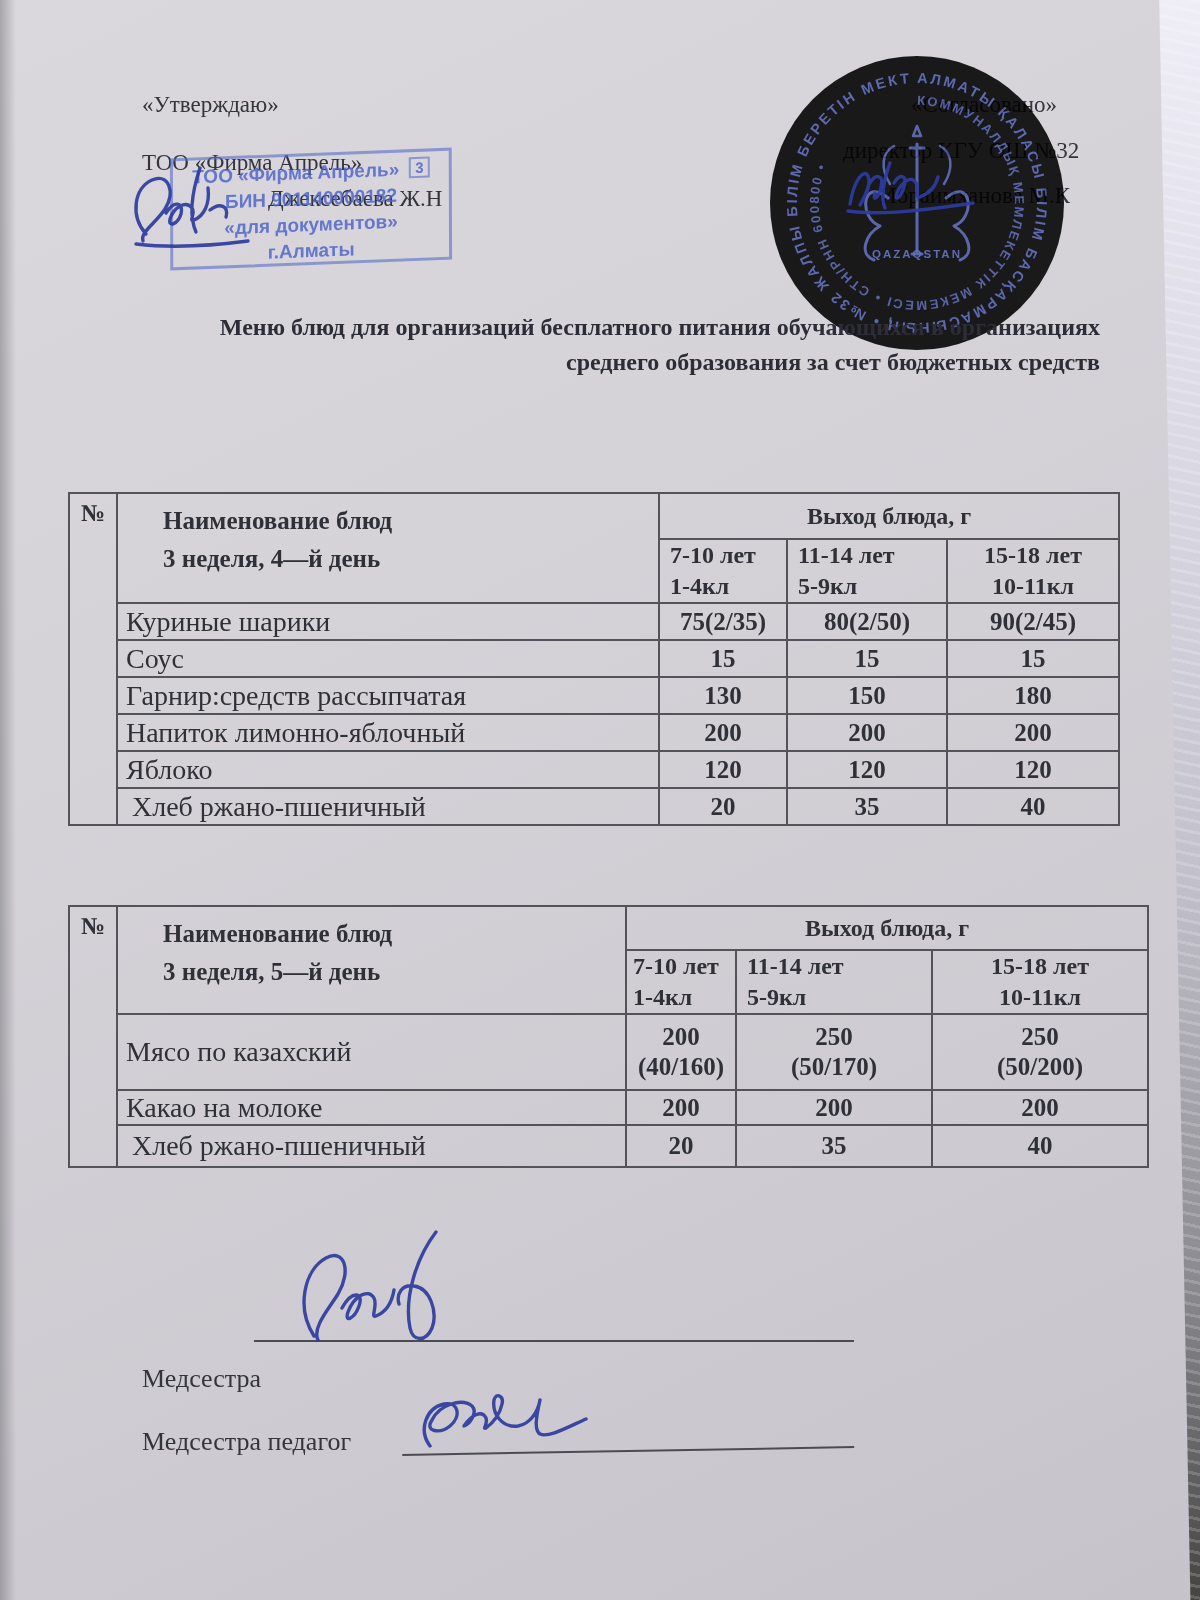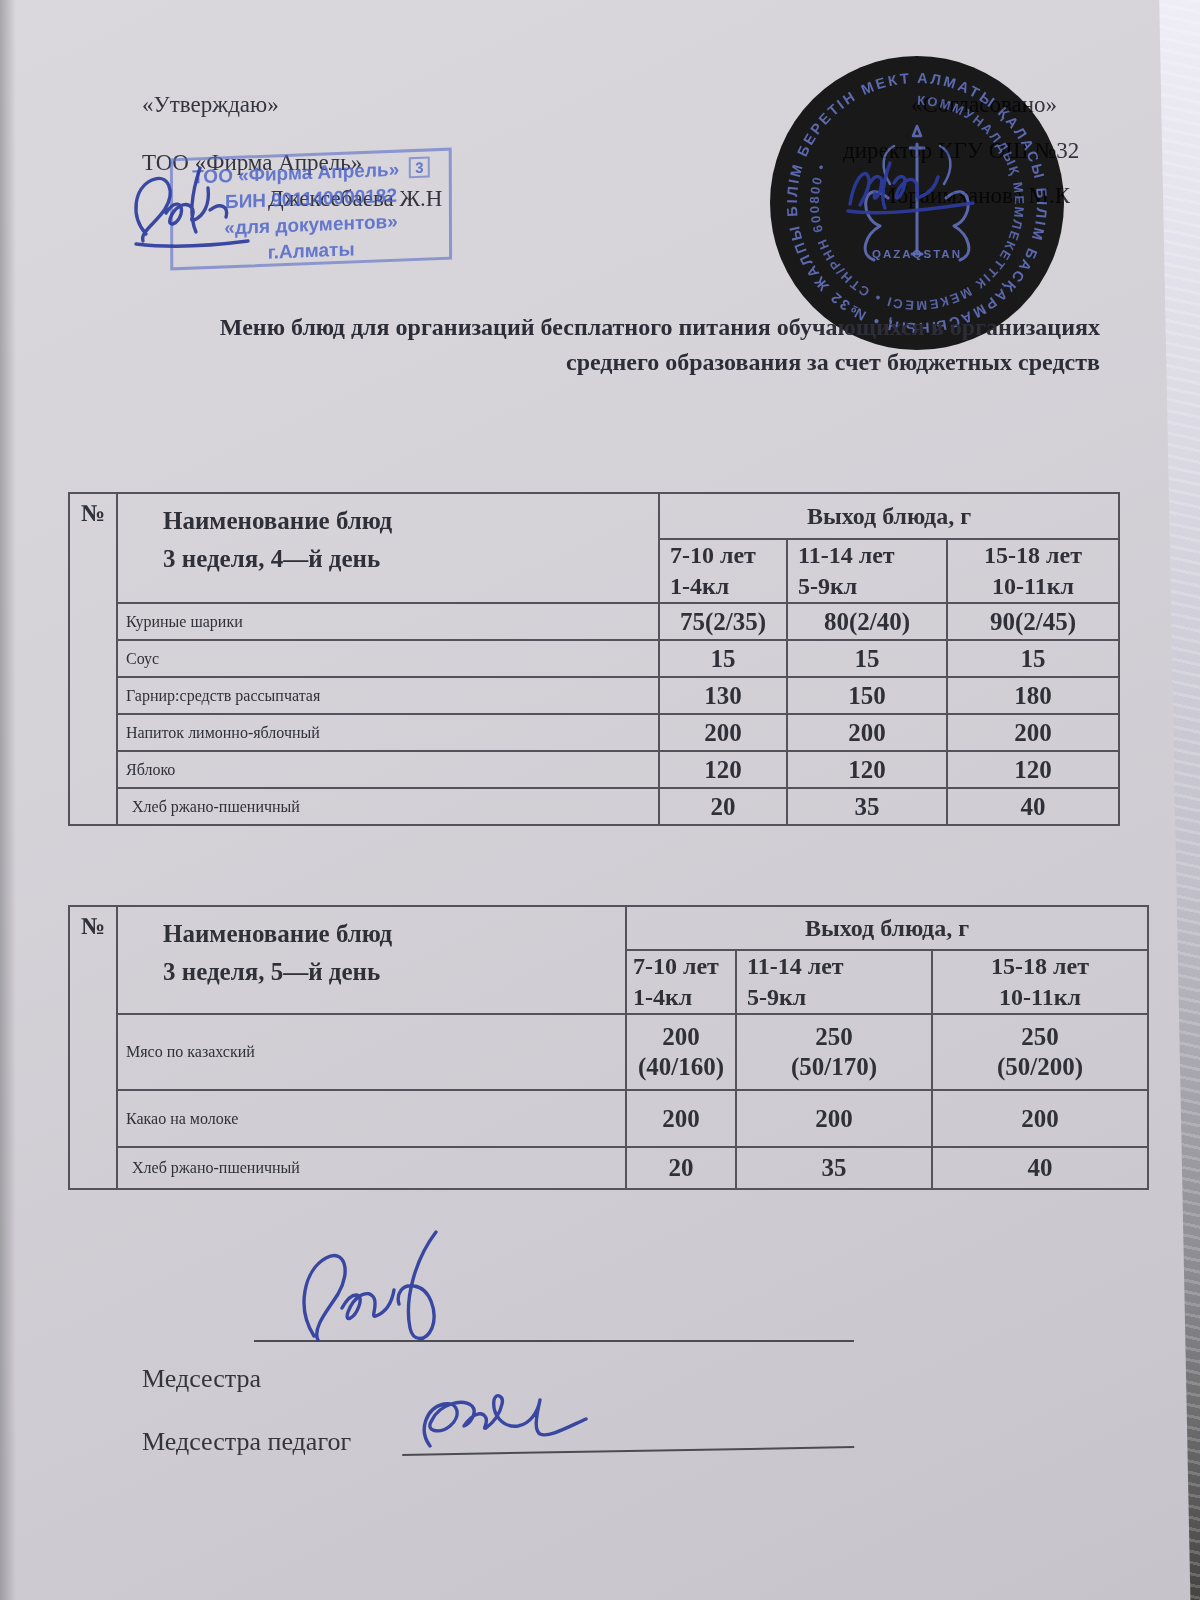--- a/index.html
+++ b/index.html
@@ -56,21 +56,21 @@
 
   
   .round-stamp { position:absolute; left:762px; top:48px; opacity:.88; }
 
   .menu-table {
     position:absolute; border-collapse:collapse; table-layout:fixed;
     color:#2f3038;
   }
   .menu-table th, .menu-table td { border:2px solid #53535b; overflow:hidden; }
   .menu-table th { font-size:24px; font-weight:bold; }
-  .menu-table td.dish { font-size:16px; font-weight:normal; text-align:left; padding-left:8px; }
+  .menu-table td.dish { font-size:28px; font-weight:normal; text-align:left; padding-left:8px; }
   .menu-table td.val { font-size:25px; font-weight:bold; text-align:center; }
   .menu-table th.no { vertical-align:top; padding-top:6px; }
   .menu-table th.namehead { text-align:left; vertical-align:top; padding:8px 0 0 45px; line-height:38px; font-size:25px; }
   .menu-table th.agegrp { text-align:left; padding-left:10px; line-height:31px; font-weight:bold; }
   .menu-table th.agegrp.center { text-align:center; padding-left:0; }
   .t1 { left:68px; top:492px; width:1050px; }
   .t2 { left:68px; top:905px; width:1079px; }
   .val .l2 { display:block; line-height:30px; }
 
   .sig-line { position:absolute; border-bottom:2px solid #4b4b52; }
@@ -174,21 +174,21 @@
         <span style="display:block">5-9кл</span>
       </th>
       <th class="agegrp center">
         <span style="display:block">15-18 лет</span>
         <span style="display:block">10-11кл</span>
       </th>
     </tr>
     <tr style="height:37px">
       <td class="dish">Куриные шарики</td>
       <td class="val">75(2/35)</td>
-      <td class="val">80(2/40)</td>
+      <td class="val">80(2/50)</td>
       <td class="val">90(2/45)</td>
     </tr>
     <tr style="height:37px">
       <td class="dish">Соус</td>
       <td class="val">15</td>
       <td class="val">15</td>
       <td class="val">15</td>
     </tr>
     <tr style="height:37px">
       <td class="dish">Гарнир:средств рассыпчатая</td>
@@ -256,21 +256,21 @@
       </td>
       <td class="val">
         <span class="l2">250</span>
             <span class="l2">(50/170)</span>
       </td>
       <td class="val">
         <span class="l2">250</span>
             <span class="l2">(50/200)</span>
       </td>
     </tr>
-    <tr style="height:57px">
+    <tr style="height:35px">
       <td class="dish">Какао на молоке</td>
       <td class="val">200</td>
       <td class="val">200</td>
       <td class="val">200</td>
     </tr>
     <tr style="height:42px">
       <td class="dish" style="padding-left:14px">Хлеб ржано-пшеничный</td>
       <td class="val">20</td>
       <td class="val">35</td>
       <td class="val">40</td>

